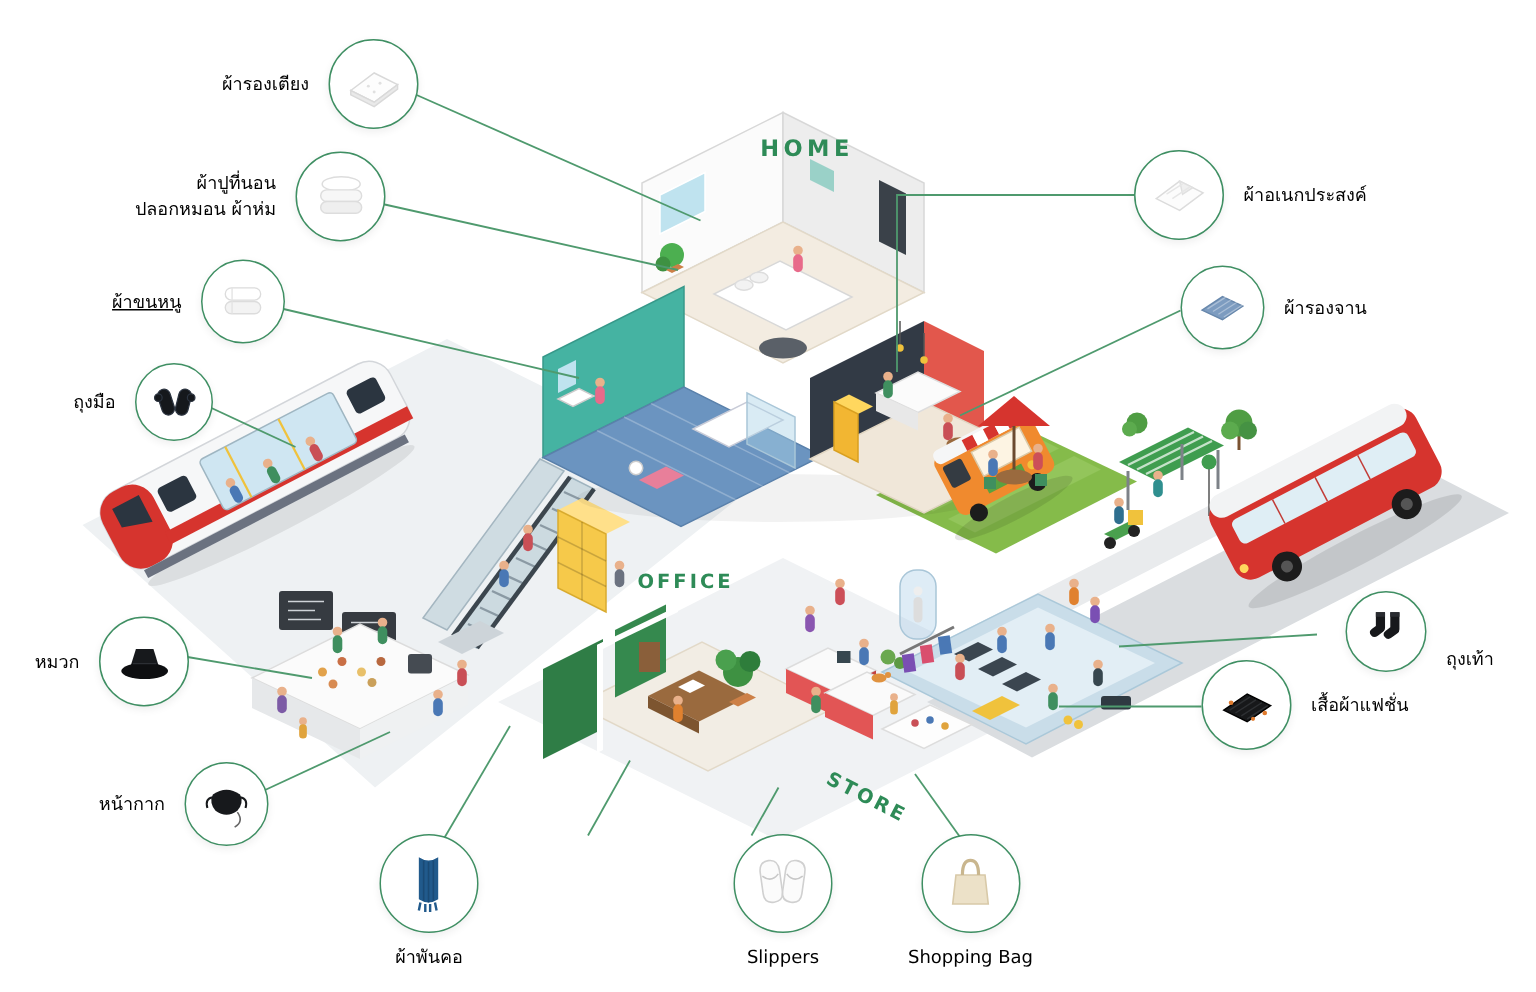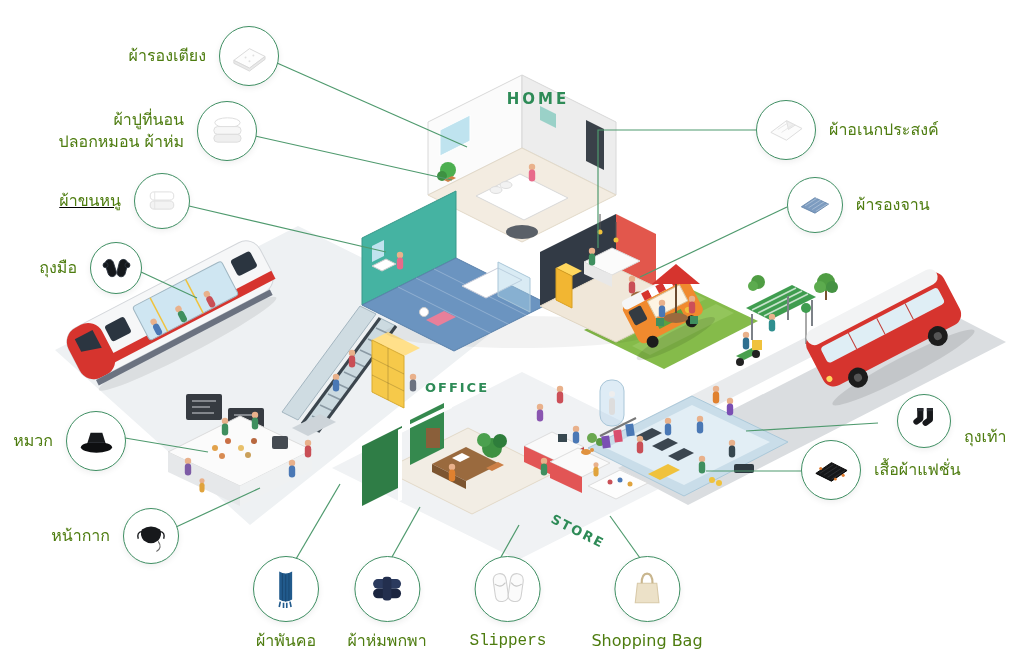--- a/index.html
+++ b/index.html
@@ -8,21 +8,21 @@
   .stage { position:absolute; top:0; left:0; width:1024px; height:661px; }
   .scene-svg { position:absolute; top:0; left:0; }
   .callout { position:absolute; display:flex; align-items:center; gap:13px; }
   .callout.col { flex-direction:column; gap:8px; transform:translateX(-50%); }
   .bubble { background:#fff; border:1.6px solid #3f8f63; border-radius:50%;
             display:flex; align-items:center; justify-content:center; flex:0 0 auto;
             box-shadow:0 2px 6px rgba(0,0,0,.07); }
   .bubble svg { width:74%; height:74%; display:block; }
   .b66{width:66px;height:66px} .b60{width:60px;height:60px} .b56{width:56px;height:56px}
   .b52{width:52px;height:52px} .b54{width:54px;height:54px}
-  .clabel { font-size:16px; color:#4d7c0f; white-space:nowrap; line-height:1.4; }
+  .clabel { font-size:12px; color:#000000; white-space:nowrap; line-height:1.4; }
   .clabel.r { text-align:right; }
   .clabel.c { text-align:center; }
   .scene-label { fill:#2e8b57; font-weight:bold; font-family:"DejaVu Sans","Liberation Sans",sans-serif; }
 </style>
 </head>
 <body>
 
 <div class="stage">
 
 <svg class="scene-svg" width="1024" height="661" viewBox="0 0 1024 661">
@@ -390,32 +390,22 @@
   <div class="bubble b66">
     <svg viewBox="0 0 44 44">
       <path d="M16 6 q6 4 12 0 v26 q-6 4 -12 0 z" fill="#215a8c"></path>
       <path d="M19 8 v25 M22 9 v25 M25 8 v25" stroke="#1a4a75" stroke-width="1"></path>
       <path d="M17 34 l-1 5 M20 35 l0 5 M23 35 l0 5 M26 34 l1 5" stroke="#215a8c" stroke-width="1.5"></path>
     </svg>
   </div>
   <div class="clabel c">ผ้าพันคอ</div>
 </div>
 
-<div class="callout col" style="top:556px; left:387px;">
-  <div class="bubble b66">
-    <svg viewBox="0 0 44 44">
-      <rect x="9" y="13" width="26" height="9" rx="4.5" fill="#2b3a5e"></rect>
-      <rect x="9" y="22" width="26" height="9" rx="4.5" fill="#1b2540"></rect>
-      <rect x="18" y="11" width="8" height="22" rx="3" fill="#232f4e"></rect>
-    </svg>
-  </div>
-  <div class="clabel c">ผ้าห่มพกพา</div>
-</div>
-
-<div class="callout col" style="top:556px; left:508px;font-family:Liberation Mono, monospace;">
+
+<div class="callout col" style="top:556px; left:522px;">
   <div class="bubble b66">
     <svg viewBox="0 0 44 44">
       <g fill="#fbfbfb" stroke="#d0d0d0">
         <path d="M15 8 q6 0 6 7 v13 q0 6 -6 6 t-6 -6 v-13 q0 -7 6 -7 z" transform="rotate(-8 15 21)"></path>
         <path d="M29 8 q6 0 6 7 v13 q0 6 -6 6 t-6 -6 v-13 q0 -7 6 -7 z" transform="rotate(8 29 21)"></path>
       </g>
       <path d="M10 17 q5 5 10 0" stroke="#c8c8c8" fill="none" transform="rotate(-8 15 21)"></path>
       <path d="M24 17 q5 5 10 0" stroke="#c8c8c8" fill="none" transform="rotate(8 29 21)"></path>
     </svg>
   </div>

